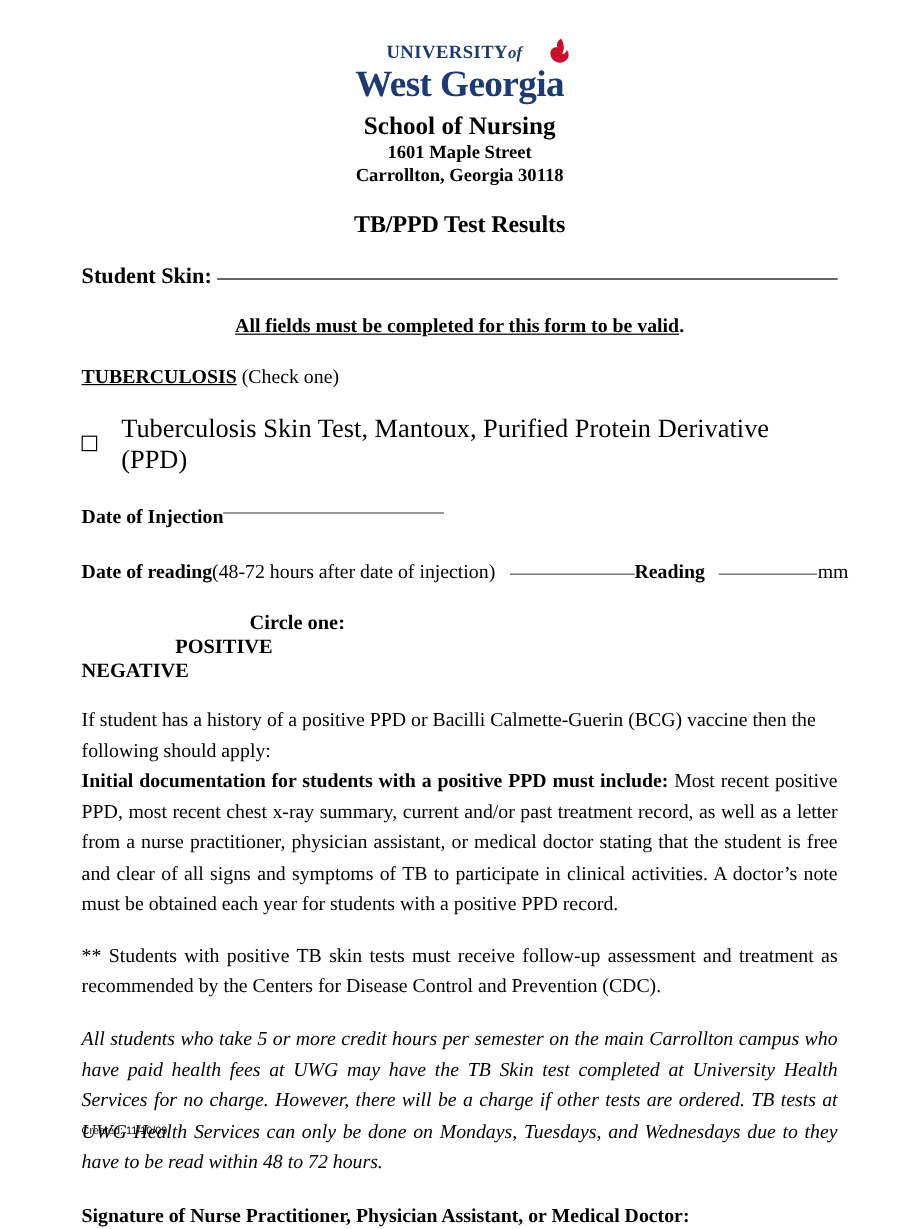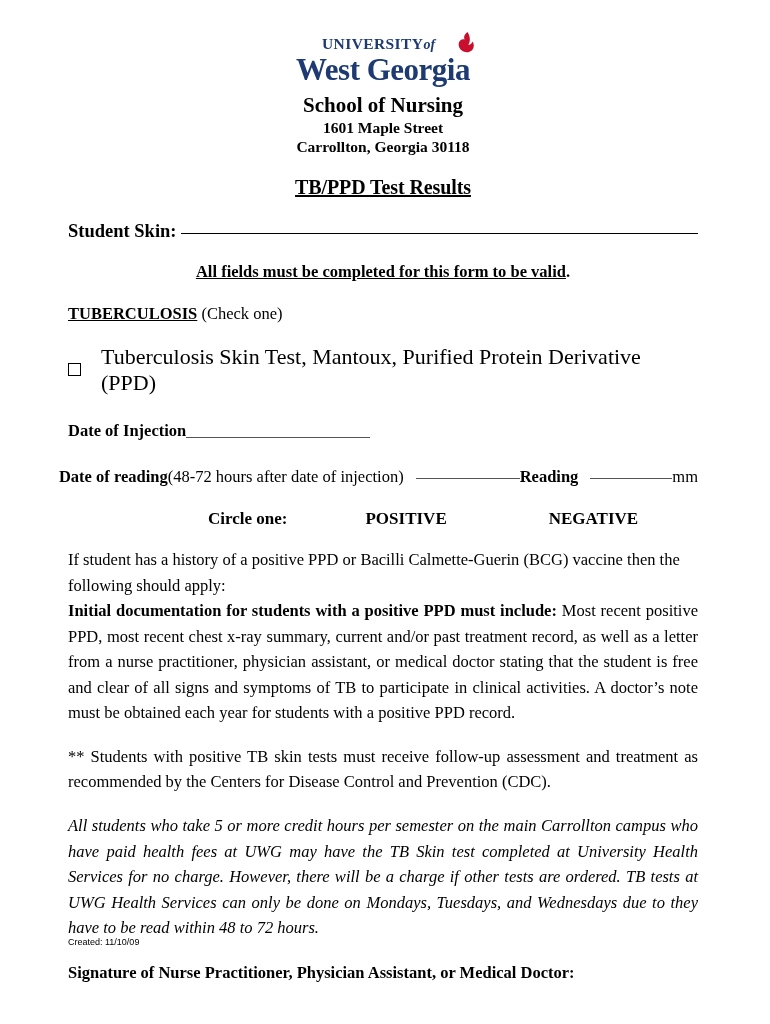--- a/index.html
+++ b/index.html
@@ -87,21 +87,21 @@
     font-size: 15.5px;
     line-height: 1.24;
   }
   .doc-title {
     text-align: center;
     font-weight: bold;
     font-size: 20px;
     margin-top: 20px;
     letter-spacing: -0.1px;
   }
-  .doc-title span { text-decoration: underline; }
+  .doc-title span { }
   .mt-student { margin-top: 22px; }
   .student-name {
     font-size: 18.5px;
     font-weight: bold;
     display: flex;
     align-items: baseline;
   }
   .student-name .lbl { white-space: nowrap; }
   .rule {
     flex: 1 1 auto;
@@ -139,51 +139,51 @@
     height: 11px;
     border: 1.3px solid #000;
     margin-right: 20px;
     flex: 0 0 auto;
   }
   .inj-row {
     margin-top: 25px;
     font-size: 16.5px;
     font-weight: bold;
     display: flex;
-    align-items: flex-end;
+    align-items: center;
   }
   .rule-fixed {
     border-bottom: 1.4px solid #555;
     height: 0;
     position: relative;
     top: -3px;
   }
   .w-inj { width: 184px; }
 
   .reading-row {
     margin-top: 26px;
     font-size: 16.5px;
     display: flex;
     align-items: baseline;
     white-space: nowrap;
-    justify-content: flex-end;
   }
   .reading-row .gap { width: 12px; flex: 0 0 auto; }
   .w-read1 { width: 104px; flex: 0 0 auto; }
   .w-read2 { width: 82px; flex: 0 0 auto; }
 
   .circle-row {
     margin-top: 22px;
     font-size: 17px;
     font-weight: bold;
     display: flex;
+    flex-direction: column;
   }
   .circle-row .c1 { margin-left: 140px; }
   .circle-row .c2 { margin-left: 78px; }
-  .circle-row .c3 { margin-left: 102px; }
+  .circle-row .c3 { }
 
   
   .sig-head {
     margin-top: 22px;
     font-size: 16.5px;
     font-weight: bold;
   }
 
   .created {
     position: absolute;

